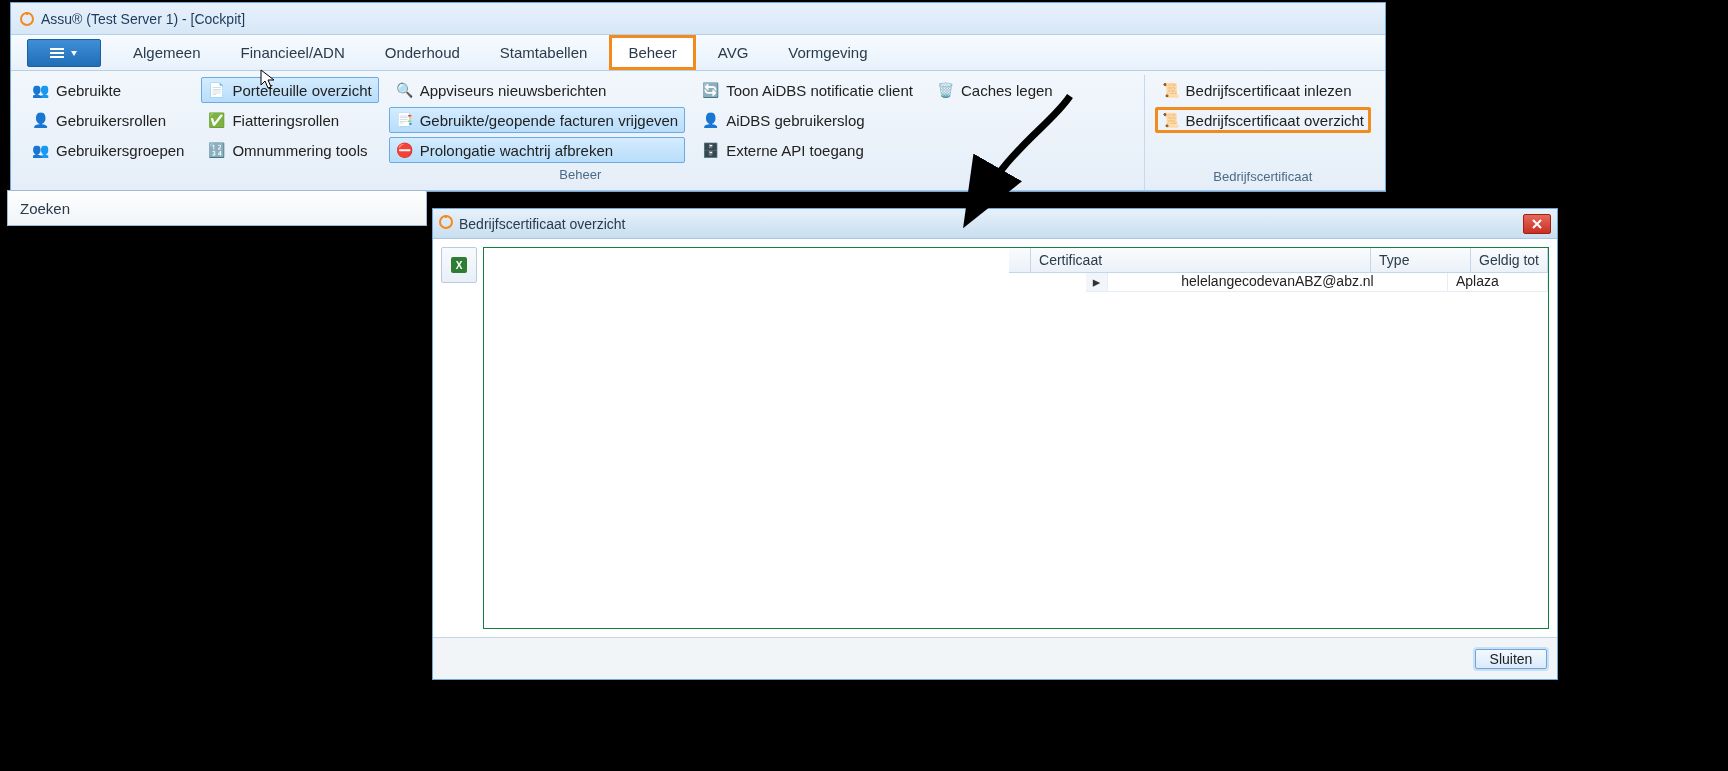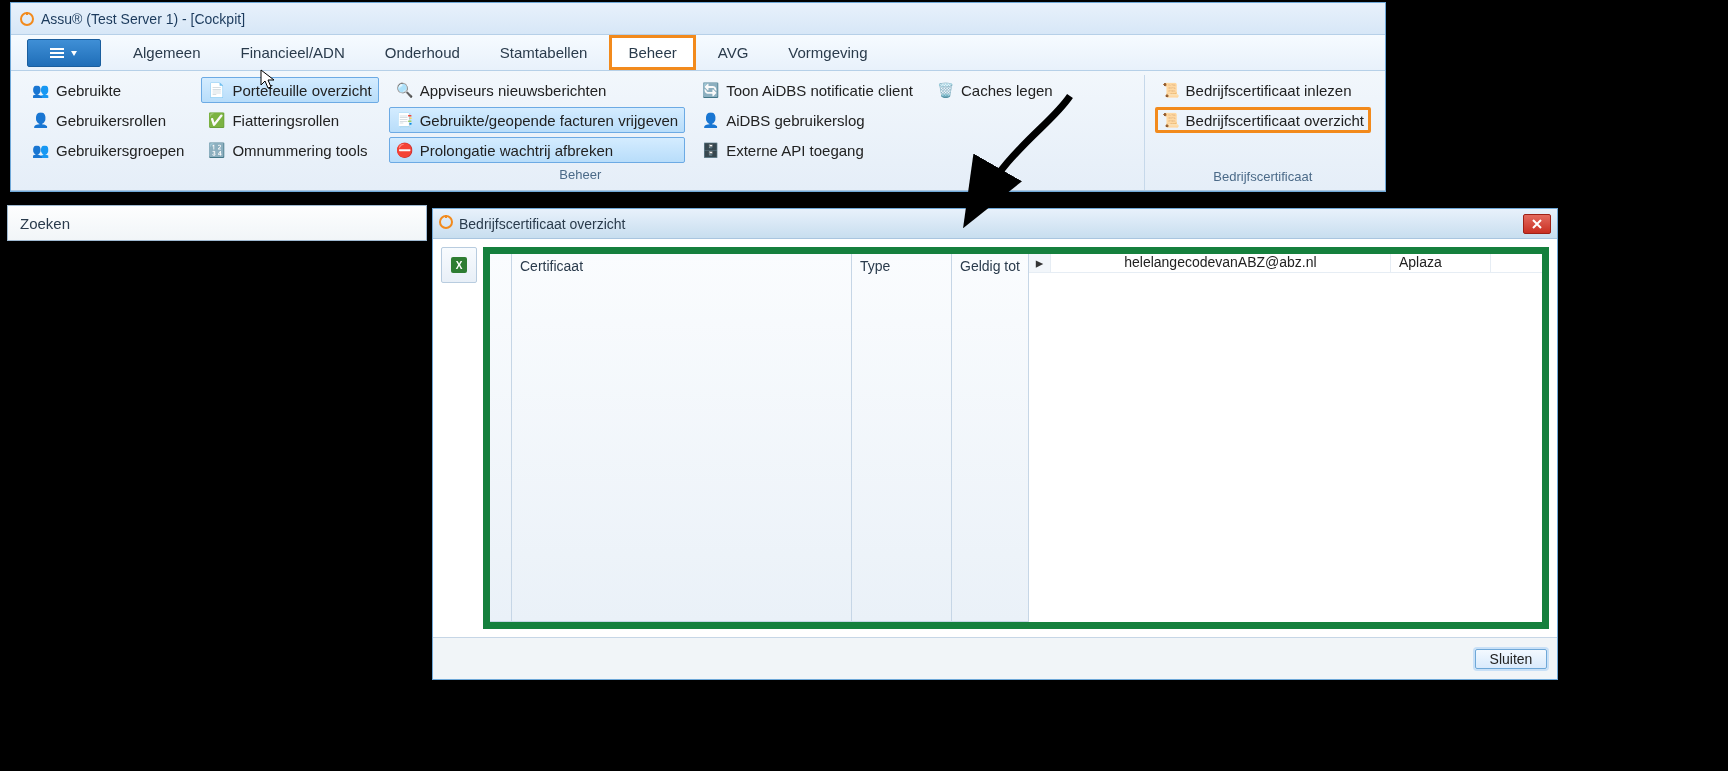--- a/index.html
+++ b/index.html
@@ -119,21 +119,21 @@
     }
     .group-label {
       text-align: center;
       font-size: 13px;
       color: #4b6a88;
       padding: 4px 0 4px 0;
     }
     .search-bar {
       position: absolute;
       left: 7px;
-      top: 205px;
+      top: 190px;
       width: 420px;
       height: 36px;
       background: linear-gradient(#fdfefe, #f1f5f8);
       border: 1px solid #9fb9d1;
       display: flex;
       align-items: center;
       padding: 0 12px;
       font-size: 15px;
       color: #2a3b4c;
     }
@@ -178,23 +178,24 @@
     .side-tool {
       width: 36px; height: 36px;
       border: 1px solid #b8ccdf;
       background: linear-gradient(#f8fbfe,#e8eff7);
       display: flex; align-items: center; justify-content: center;
       cursor: pointer;
       border-radius: 2px;
     }
     .grid {
       flex: 1;
-      border: 7px solid #15803d;
-      display: flex;
-      flex-direction: row;
+      border: 1px solid #15803d;
+      display: flex;
+      flex-direction: column;
+      align-items: flex-end;
     }
     .grid-head {
       display: flex;
       background: linear-gradient(#fafcfe,#eaf1f8);
       border-bottom: 1px solid #c6d6e6;
     }
     .gh-marker { width: 22px; border-right: 1px solid #c6d6e6; }
     .gh-col {
       padding: 4px 8px;
       border-right: 1px solid #c6d6e6;

